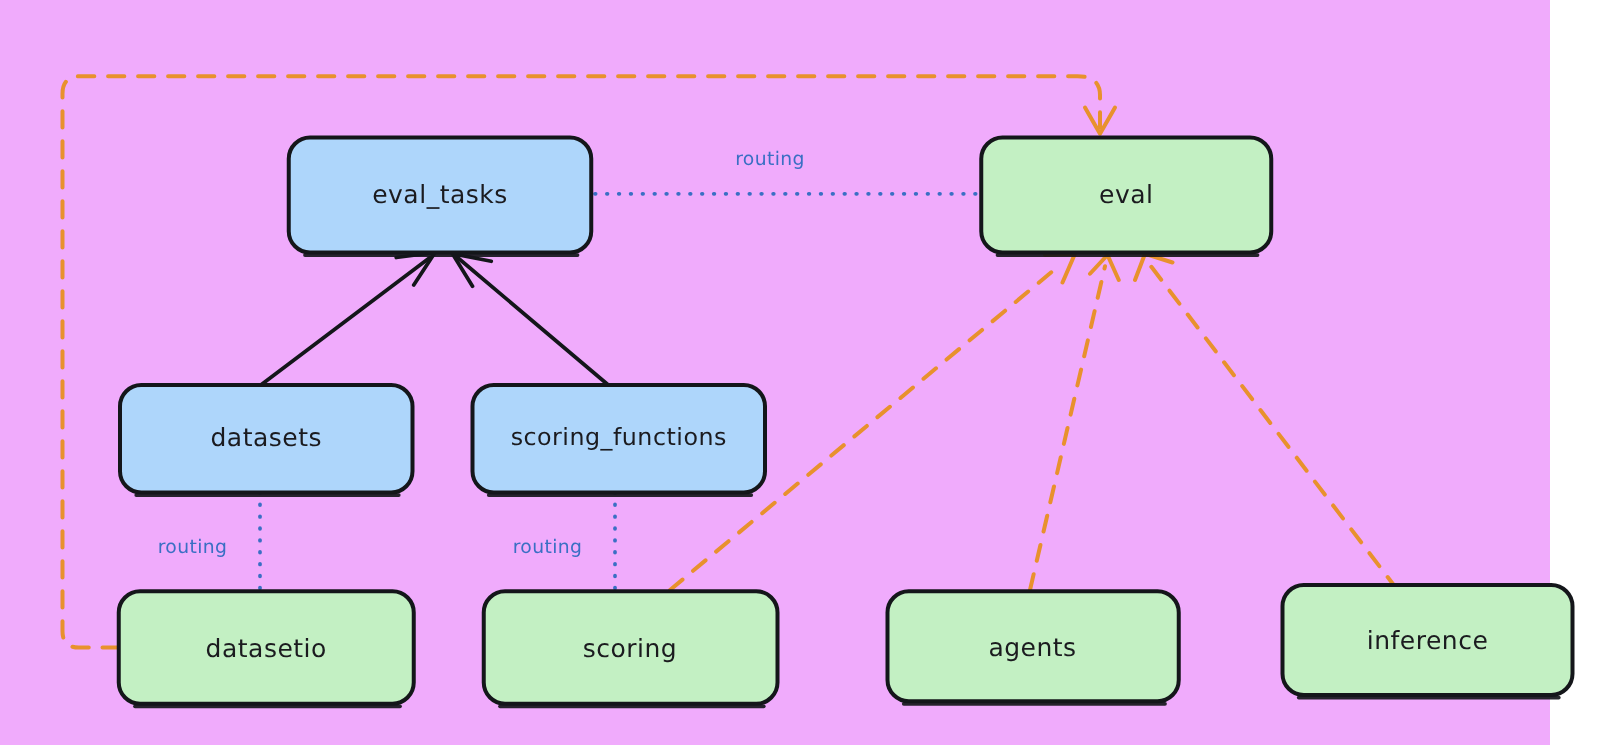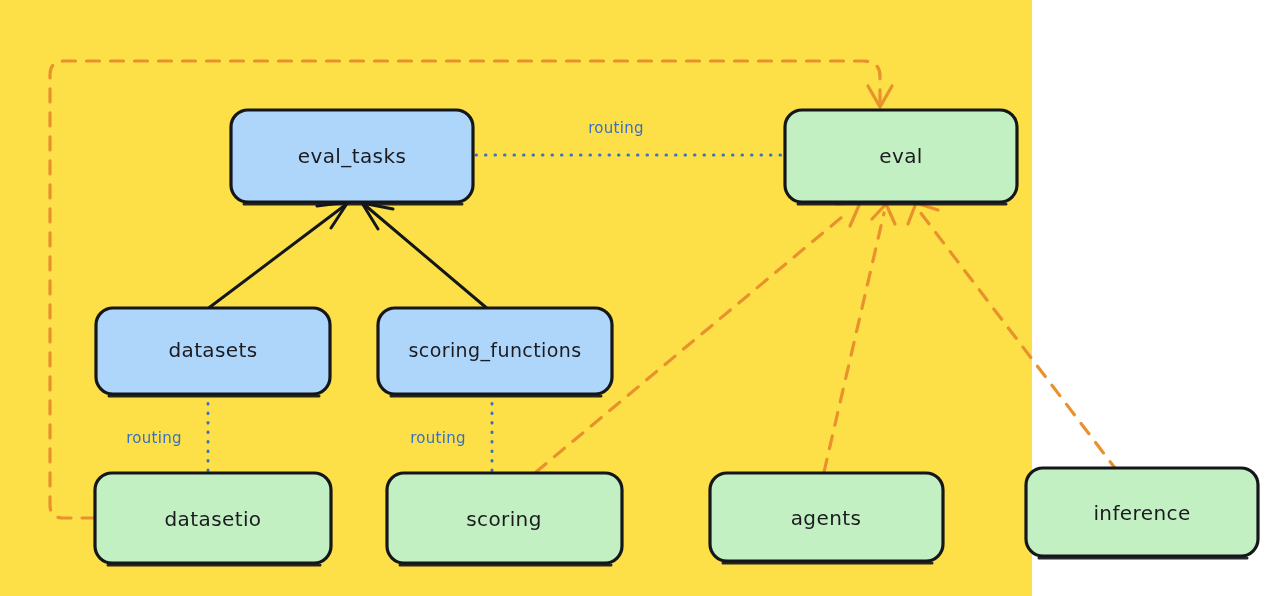--- a/index.html
+++ b/index.html
@@ -9,23 +9,23 @@
     background: #ffffff;
   }
   body {
     width: 1280px;
     height: 596px;
     overflow: hidden;
     font-family: "DejaVu Sans", sans-serif;
   }
   #diagram-canvas {
     position: relative;
-    width: 1032px;
+    width: 1240px;
     height: 596px;
-    background: #fde047;
+    background: #f0abfc;
   }
   svg.diagram-svg {
     position: absolute;
     top: 0;
     left: 0;
     width: 1280px;
     height: 596px;
     display: block;
   }
   .node-label {

